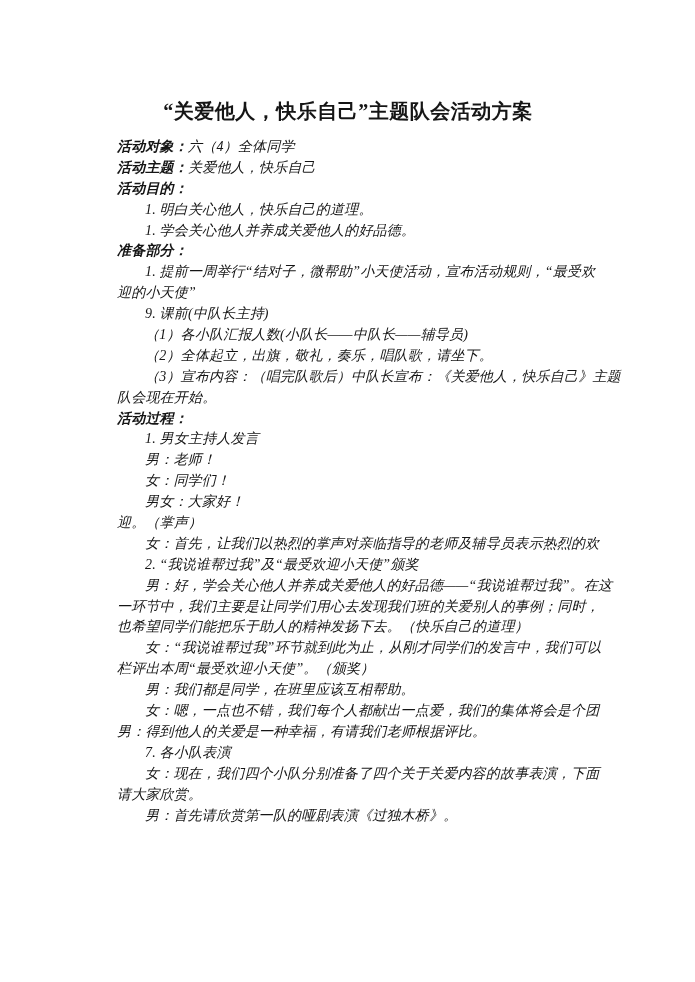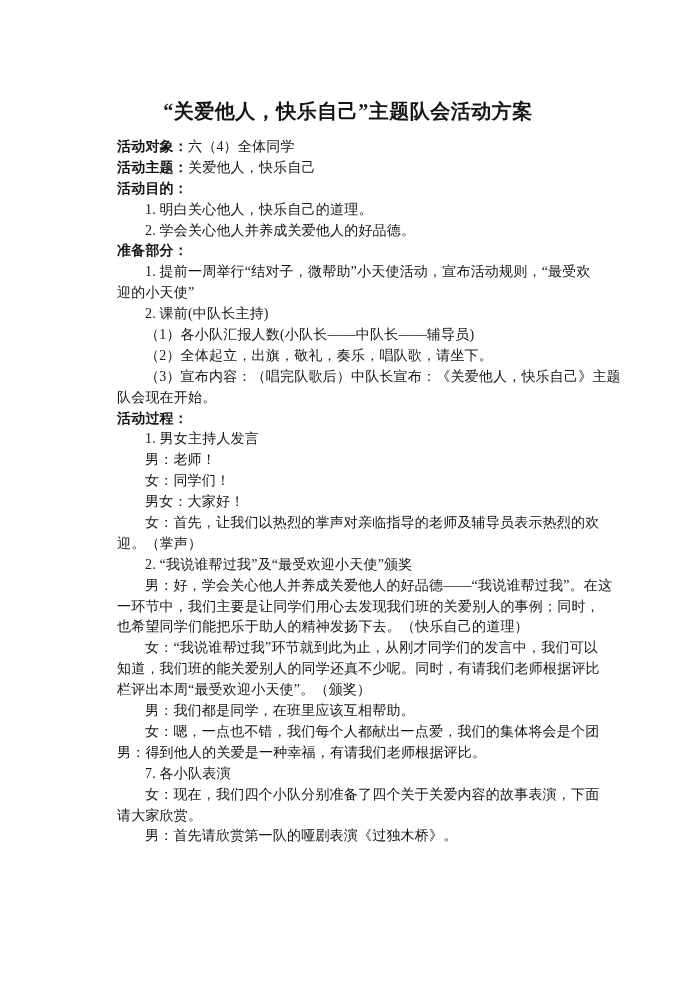--- a/index.html
+++ b/index.html
@@ -24,20 +24,21 @@
     font-size: 20px;
     font-weight: bold;
     text-align: center;
     line-height: 30px;
     margin: 0 0 11px 0;
     white-space: nowrap;
     letter-spacing: 0.5px;
   }
   .doc-body {
     width: 462px;
+    font-style: italic;
   }
   .line {
     line-height: 20.9px;
     height: 20.9px;
     white-space: nowrap;
     letter-spacing: 0.2px;
   }
   .line.indent {
     text-indent: 28px;
   }
@@ -54,42 +55,41 @@
 </head>
 <body>
 
 <div class="page">
   <h1 class="doc-title">“关爱他人，快乐自己”主题队会活动方案</h1>
   <div class="doc-body">
       <div class="line labeled"><span class="bold">活动对象：</span>六（4）全体同学</div>
       <div class="line labeled"><span class="bold">活动主题：</span>关爱他人，快乐自己</div>
       <div class="line heading">活动目的：</div>
       <div class="line indent">1. 明白关心他人，快乐自己的道理。</div>
-      <div class="line indent">2. 学会关心他人并养成关爱他人的好品德。</div>
+      <div class="line indent">1. 学会关心他人并养成关爱他人的好品德。</div>
       <div class="line heading">准备部分：</div>
       <div class="line indent">1. 提前一周举行“结对子，微帮助”小天使活动，宣布活动规则，“最受欢</div>
       <div class="line flush">迎的小天使”</div>
-      <div class="line indent">2. 课前(中队长主持)</div>
+      <div class="line indent">9. 课前(中队长主持)</div>
       <div class="line indent">（1）各小队汇报人数(小队长——中队长——辅导员)</div>
       <div class="line indent">（2）全体起立，出旗，敬礼，奏乐，唱队歌，请坐下。</div>
       <div class="line indent">（3）宣布内容：（唱完队歌后）中队长宣布：《关爱他人，快乐自己》主题</div>
       <div class="line flush">队会现在开始。</div>
       <div class="line heading">活动过程：</div>
       <div class="line indent">1. 男女主持人发言</div>
       <div class="line indent">男：老师！</div>
       <div class="line indent">女：同学们！</div>
       <div class="line indent">男女：大家好！</div>
+      <div class="line flush">迎。（掌声）</div>
       <div class="line indent">女：首先，让我们以热烈的掌声对亲临指导的老师及辅导员表示热烈的欢</div>
-      <div class="line flush">迎。（掌声）</div>
       <div class="line indent">2. “我说谁帮过我”及“最受欢迎小天使”颁奖</div>
       <div class="line indent">男：好，学会关心他人并养成关爱他人的好品德——“我说谁帮过我”。在这</div>
       <div class="line flush">一环节中，我们主要是让同学们用心去发现我们班的关爱别人的事例；同时，</div>
       <div class="line flush">也希望同学们能把乐于助人的精神发扬下去。（快乐自己的道理）</div>
       <div class="line indent">女：“我说谁帮过我”环节就到此为止，从刚才同学们的发言中，我们可以</div>
-      <div class="line flush">知道，我们班的能关爱别人的同学还真不少呢。同时，有请我们老师根据评比</div>
       <div class="line flush">栏评出本周“最受欢迎小天使”。（颁奖）</div>
       <div class="line indent">男：我们都是同学，在班里应该互相帮助。</div>
       <div class="line indent">女：嗯，一点也不错，我们每个人都献出一点爱，我们的集体将会是个团</div>
       <div class="line flush">男：得到他人的关爱是一种幸福，有请我们老师根据评比。</div>
       <div class="line indent">7. 各小队表演</div>
       <div class="line indent">女：现在，我们四个小队分别准备了四个关于关爱内容的故事表演，下面</div>
       <div class="line flush">请大家欣赏。</div>
       <div class="line indent">男：首先请欣赏第一队的哑剧表演《过独木桥》。</div>
     </div>
 </div>

